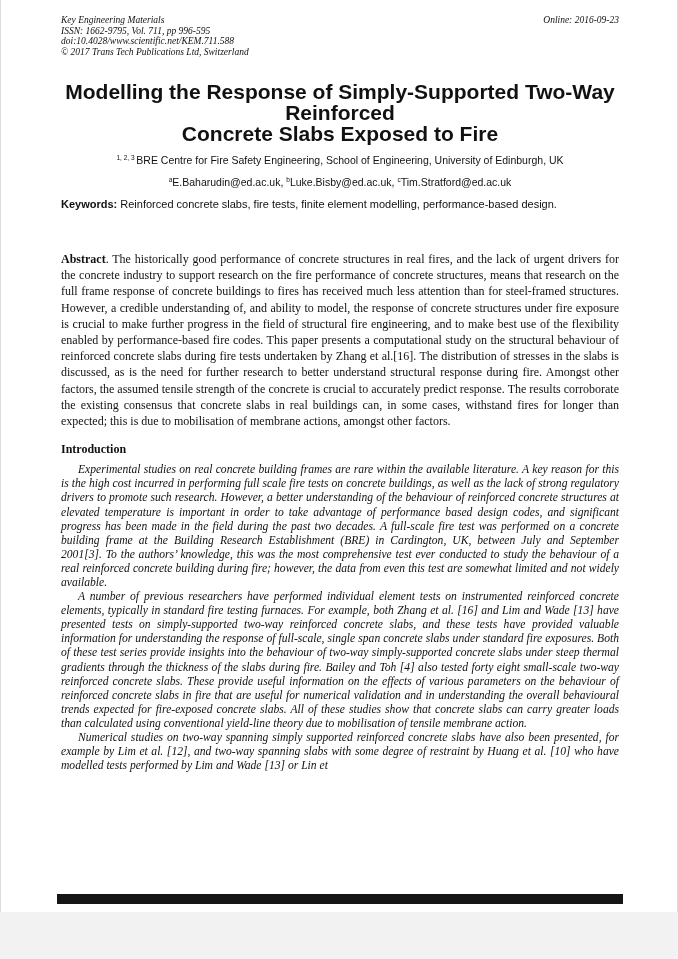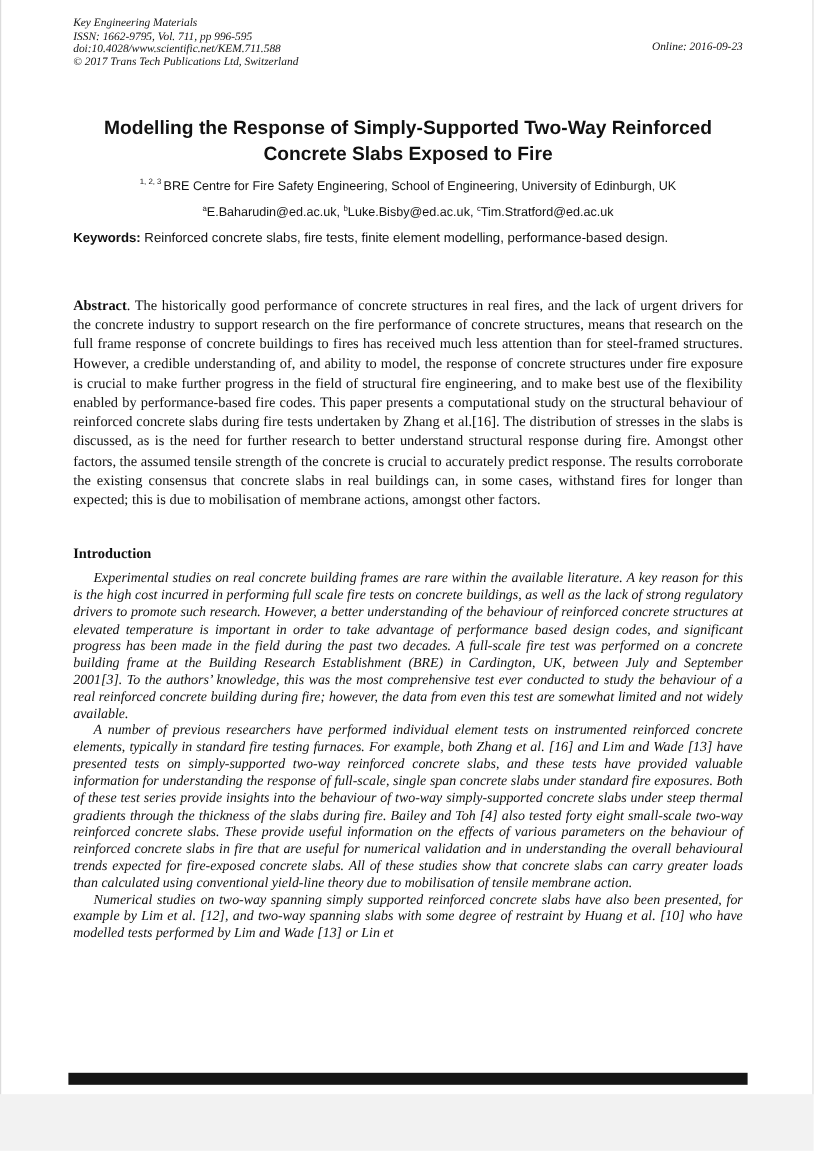--- a/index.html
+++ b/index.html
@@ -20,28 +20,28 @@
   .header {
     display: flex;
     justify-content: space-between;
     align-items: flex-start;
     font-family: "Liberation Serif", serif;
     font-style: italic;
     font-size: 9.5px;
     line-height: 10.5px;
   }
   .header-left div { white-space: nowrap; }
-  .header-right { white-space: nowrap; margin-top: 20px; }
+  .header-right { white-space: nowrap; }
 
   .title {
-    margin-top: 40px;
+    margin-top: 24px;
     text-align: center;
     font-family: "Liberation Sans", sans-serif;
     font-weight: bold;
-    font-size: 16px;
+    font-size: 21px;
     line-height: 21px;
   }
   .authors {
     margin-top: 11px;
     text-align: center;
     font-family: "Liberation Sans", sans-serif;
     font-size: 13.5px;
     line-height: 17px;
   }
   sup { font-size: 62%; line-height: 0; }
@@ -68,21 +68,21 @@
   }
   .bold { font-weight: bold; }
   .abstract {
     margin-top: 39px;
     text-align: justify;
     font-family: "Liberation Serif", serif;
     font-size: 12px;
     line-height: 16.2px;
   }
   .section-heading {
-    margin-top: 30px;
+    margin-top: 13px;
     font-family: "Liberation Serif", serif;
     font-weight: bold;
     font-size: 12px;
     line-height: 15px;
   }
   .body-p {
     margin: 0;
     text-align: justify;
     text-indent: 17px;
     font-family: "Liberation Serif", serif;

